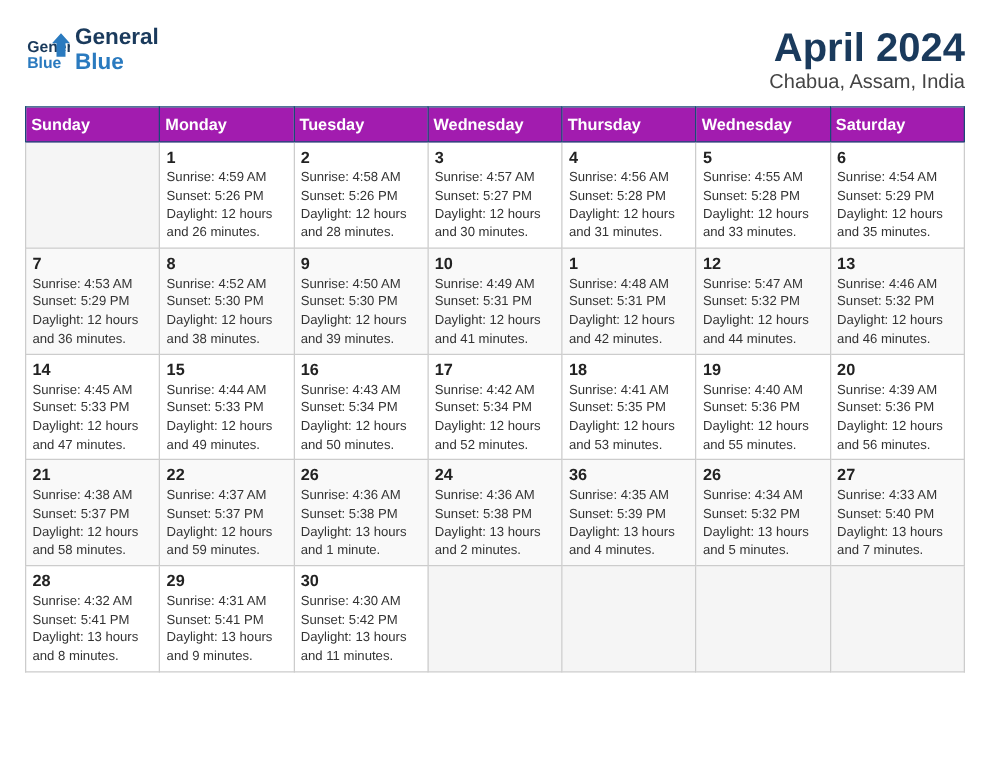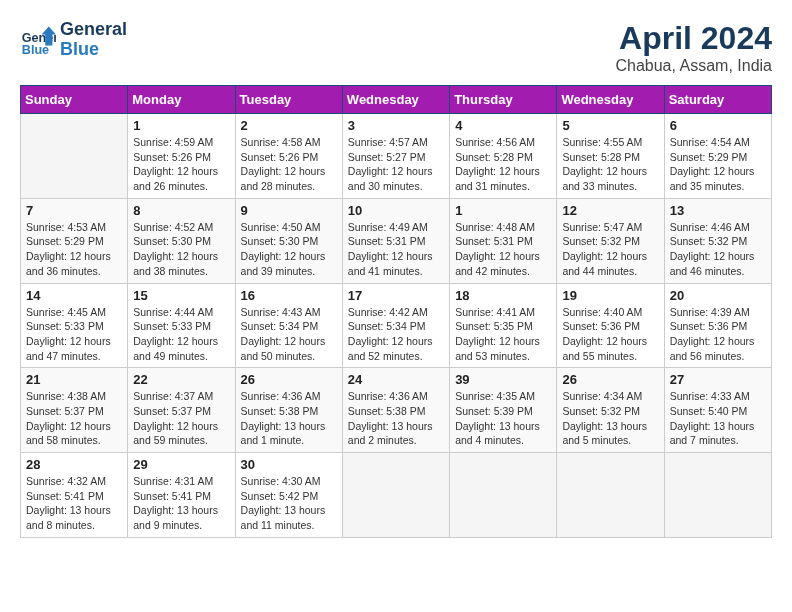--- a/index.html
+++ b/index.html
@@ -263,21 +263,21 @@
 Sunset: 5:38 PM
 Daylight: 13 hours and 1 minute.</div>
         </td>
         <td>
           <div class="day-num">24</div>
           <div class="day-info">Sunrise: 4:36 AM
 Sunset: 5:38 PM
 Daylight: 13 hours and 2 minutes.</div>
         </td>
         <td>
-          <div class="day-num">39</div>
+          <div class="day-num">36</div>
           <div class="day-info">Sunrise: 4:35 AM
 Sunset: 5:39 PM
 Daylight: 13 hours and 4 minutes.</div>
         </td>
         <td>
           <div class="day-num">26</div>
           <div class="day-info">Sunrise: 4:34 AM
 Sunset: 5:32 PM
 Daylight: 13 hours and 5 minutes.</div>
         </td>

